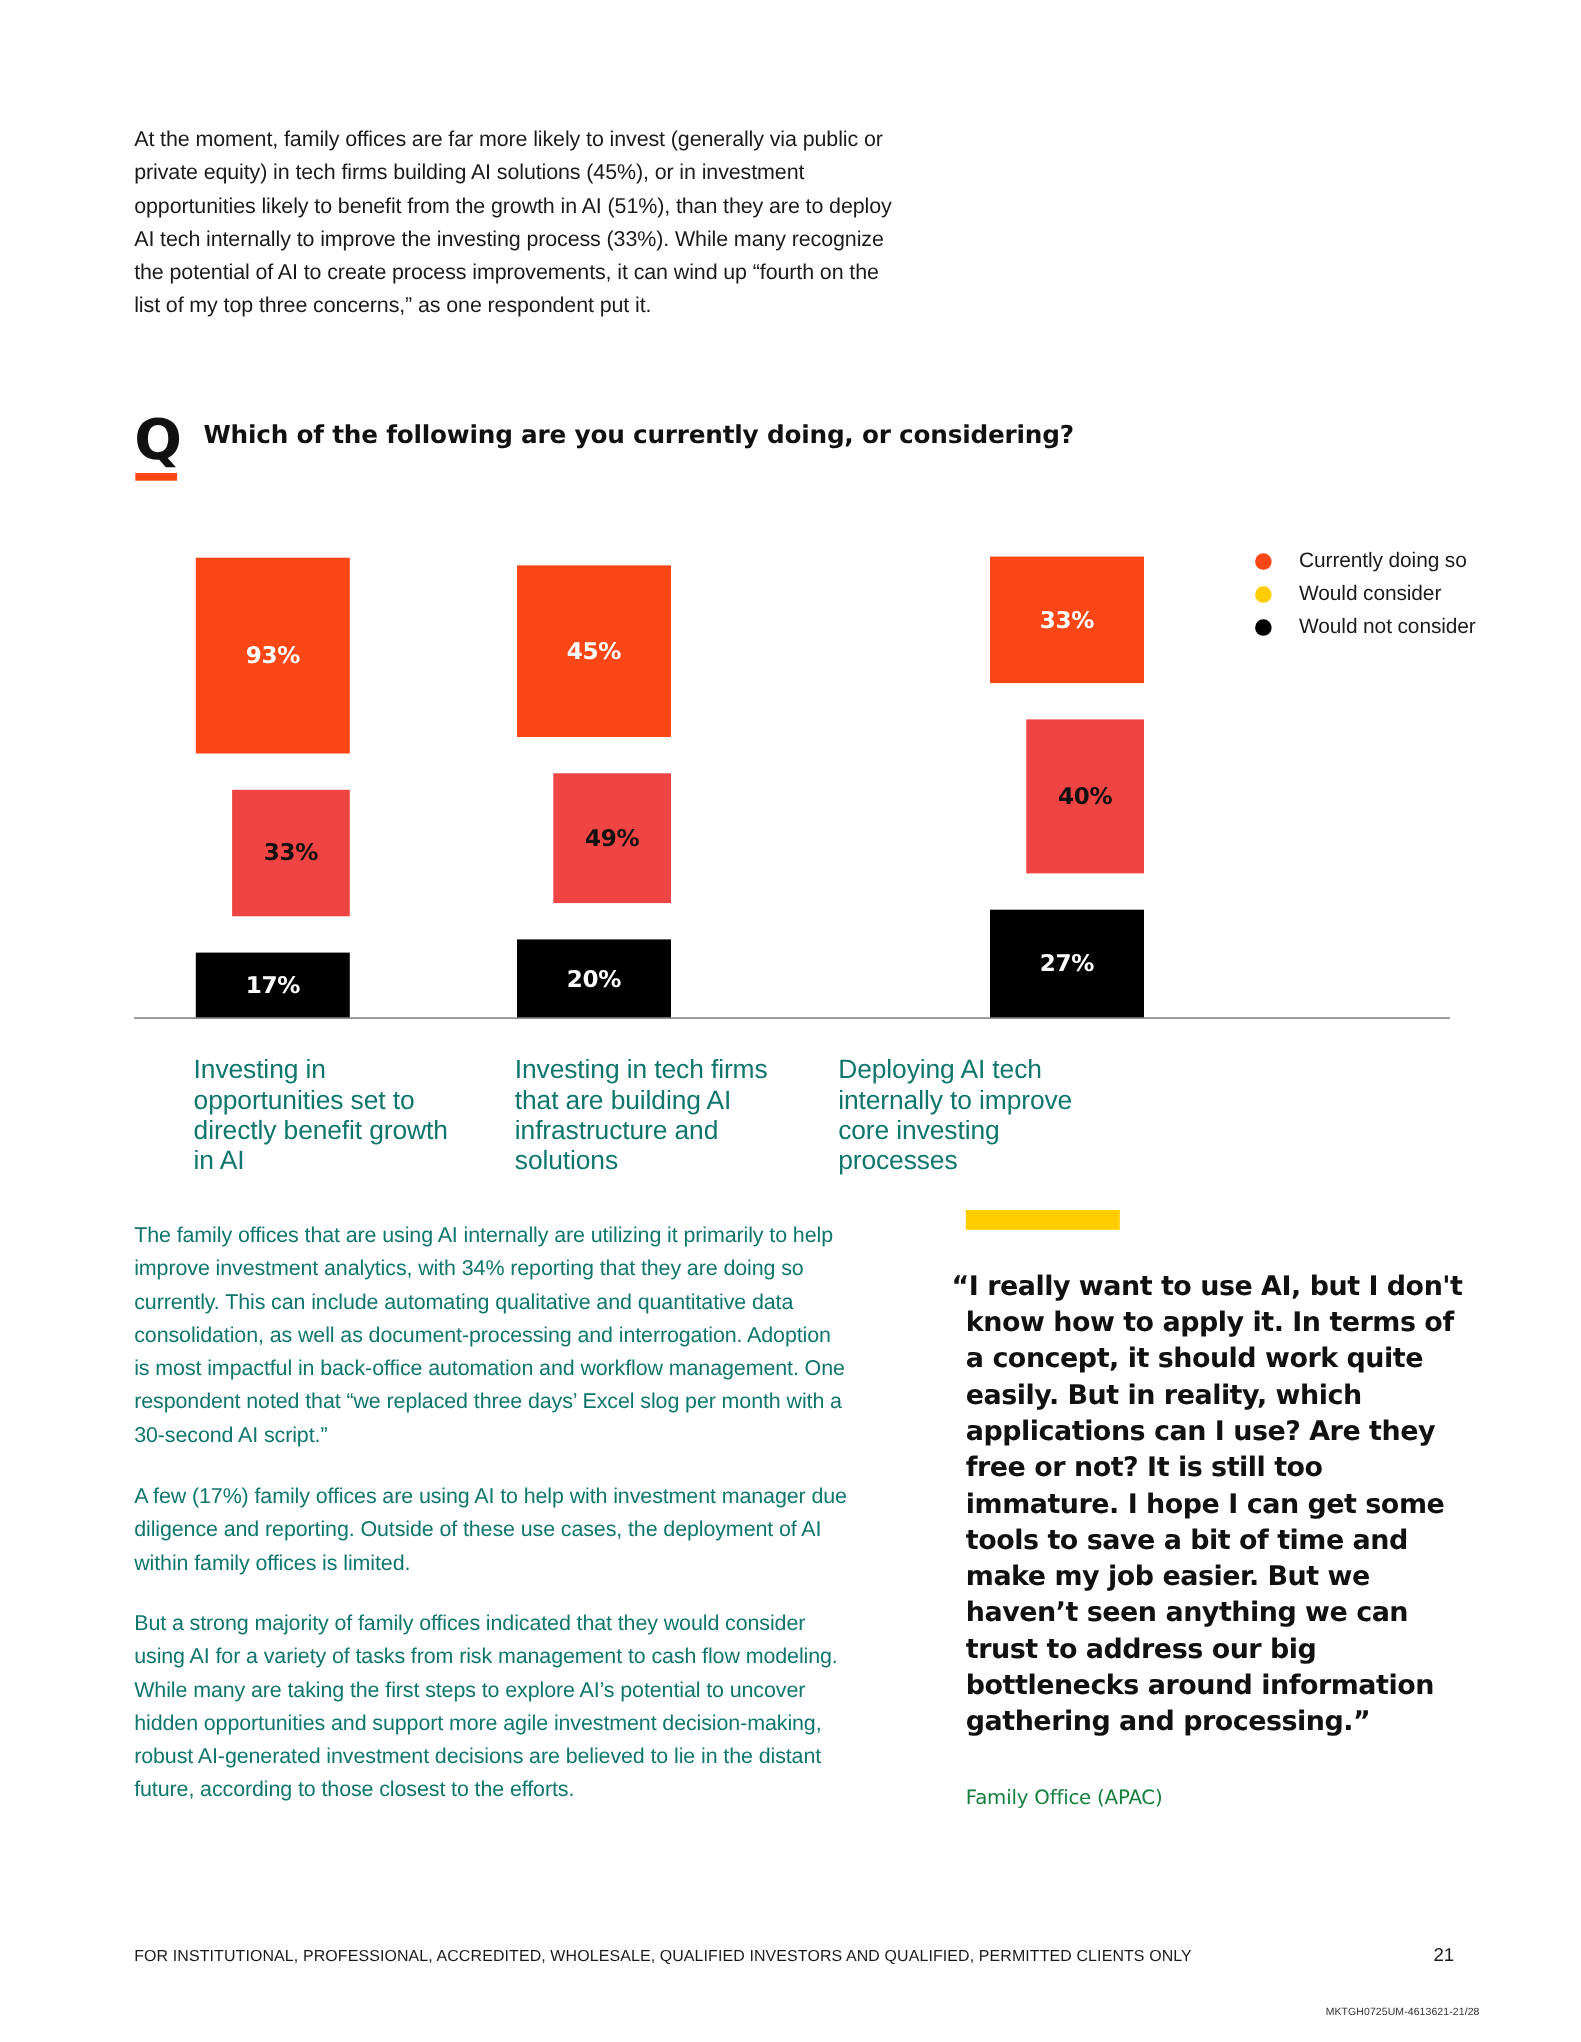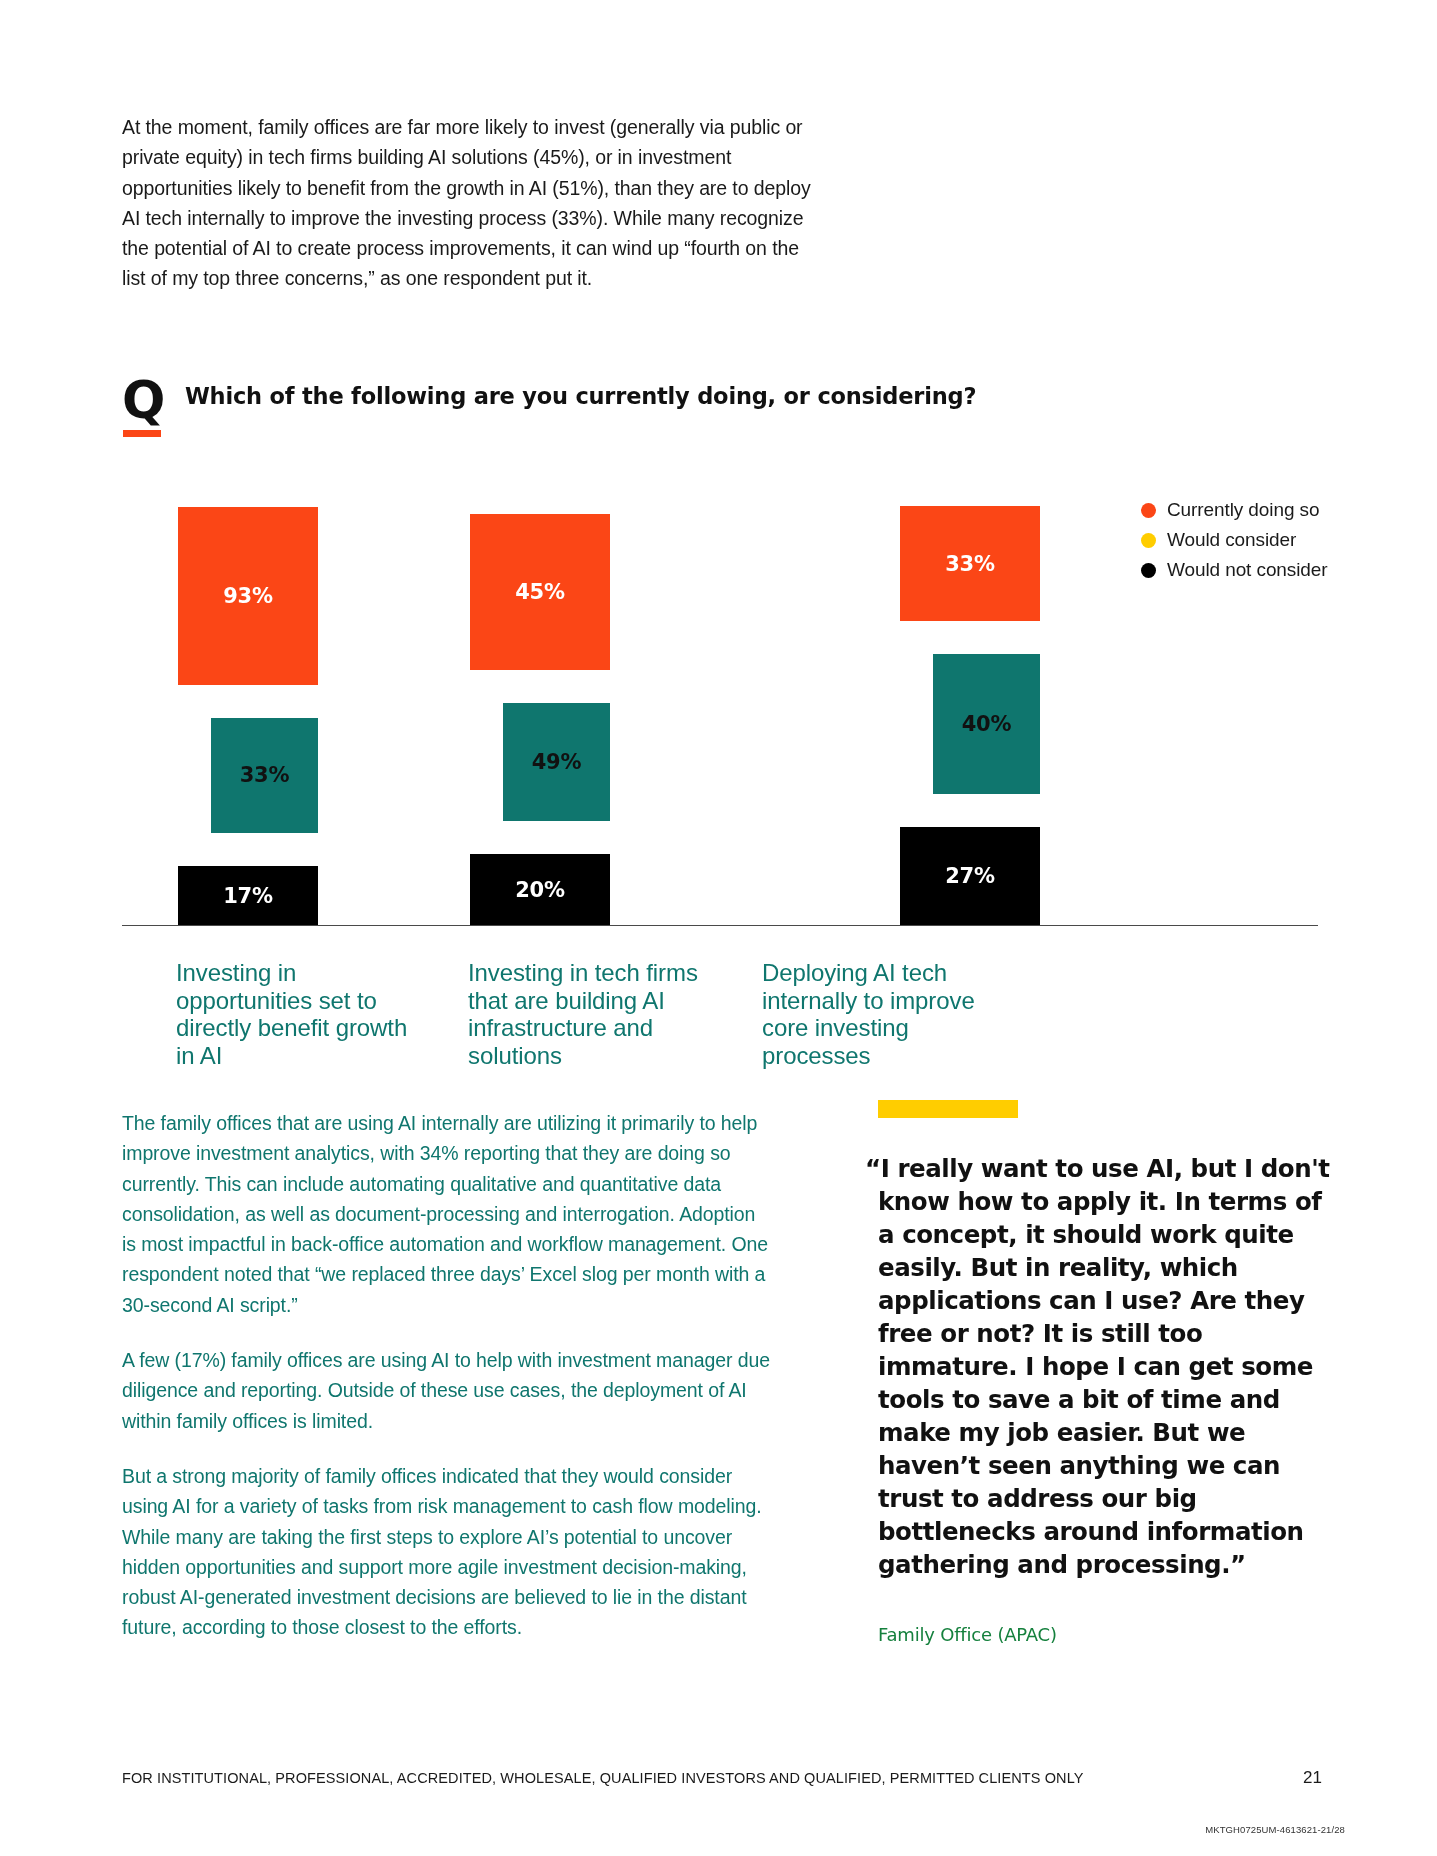--- a/index.html
+++ b/index.html
@@ -104,21 +104,21 @@
   .seg {
     display: flex;
     align-items: center;
     justify-content: center;
     font-family: "DejaVu Sans", sans-serif;
     font-weight: 700;
     font-size: 21px;
     letter-spacing: -0.3px;
   }
   .seg-doing { background: #FB4616; color: #ffffff; }
-  .seg-would { background: #0f766e; color: #111111; margin-left: 33px; }
+  .seg-would { background: #ef4444; color: #111111; margin-left: 33px; }
   .seg-not   { background: #000000; color: #ffffff; }
 
   
   .cats {
     position: absolute;
     left: 122px;
     top: 946px;
     width: 1196px;
     height: 100px;
   }
@@ -137,21 +137,21 @@
   
   .legend {
     position: absolute;
     left: 1141px;
     top: 495px;
     width: 250px;
   }
   .legend-row {
     display: flex;
     align-items: center;
-    gap: 11px;
+    gap: 25px;
     height: 30px;
   }
   .swatch {
     width: 15px;
     height: 15px;
     border-radius: 50%;
     flex: 0 0 auto;
   }
   .sw-doing { background: #FB4616; }
   .sw-would { background: #FFCD00; }

